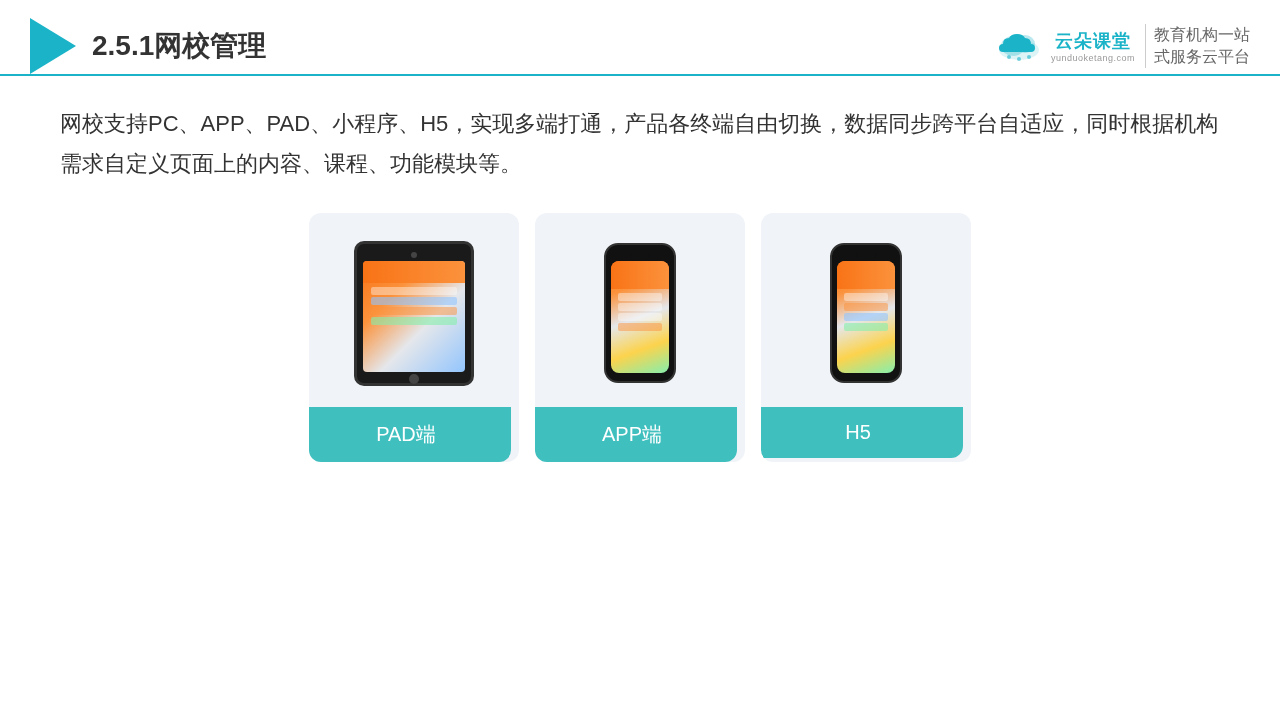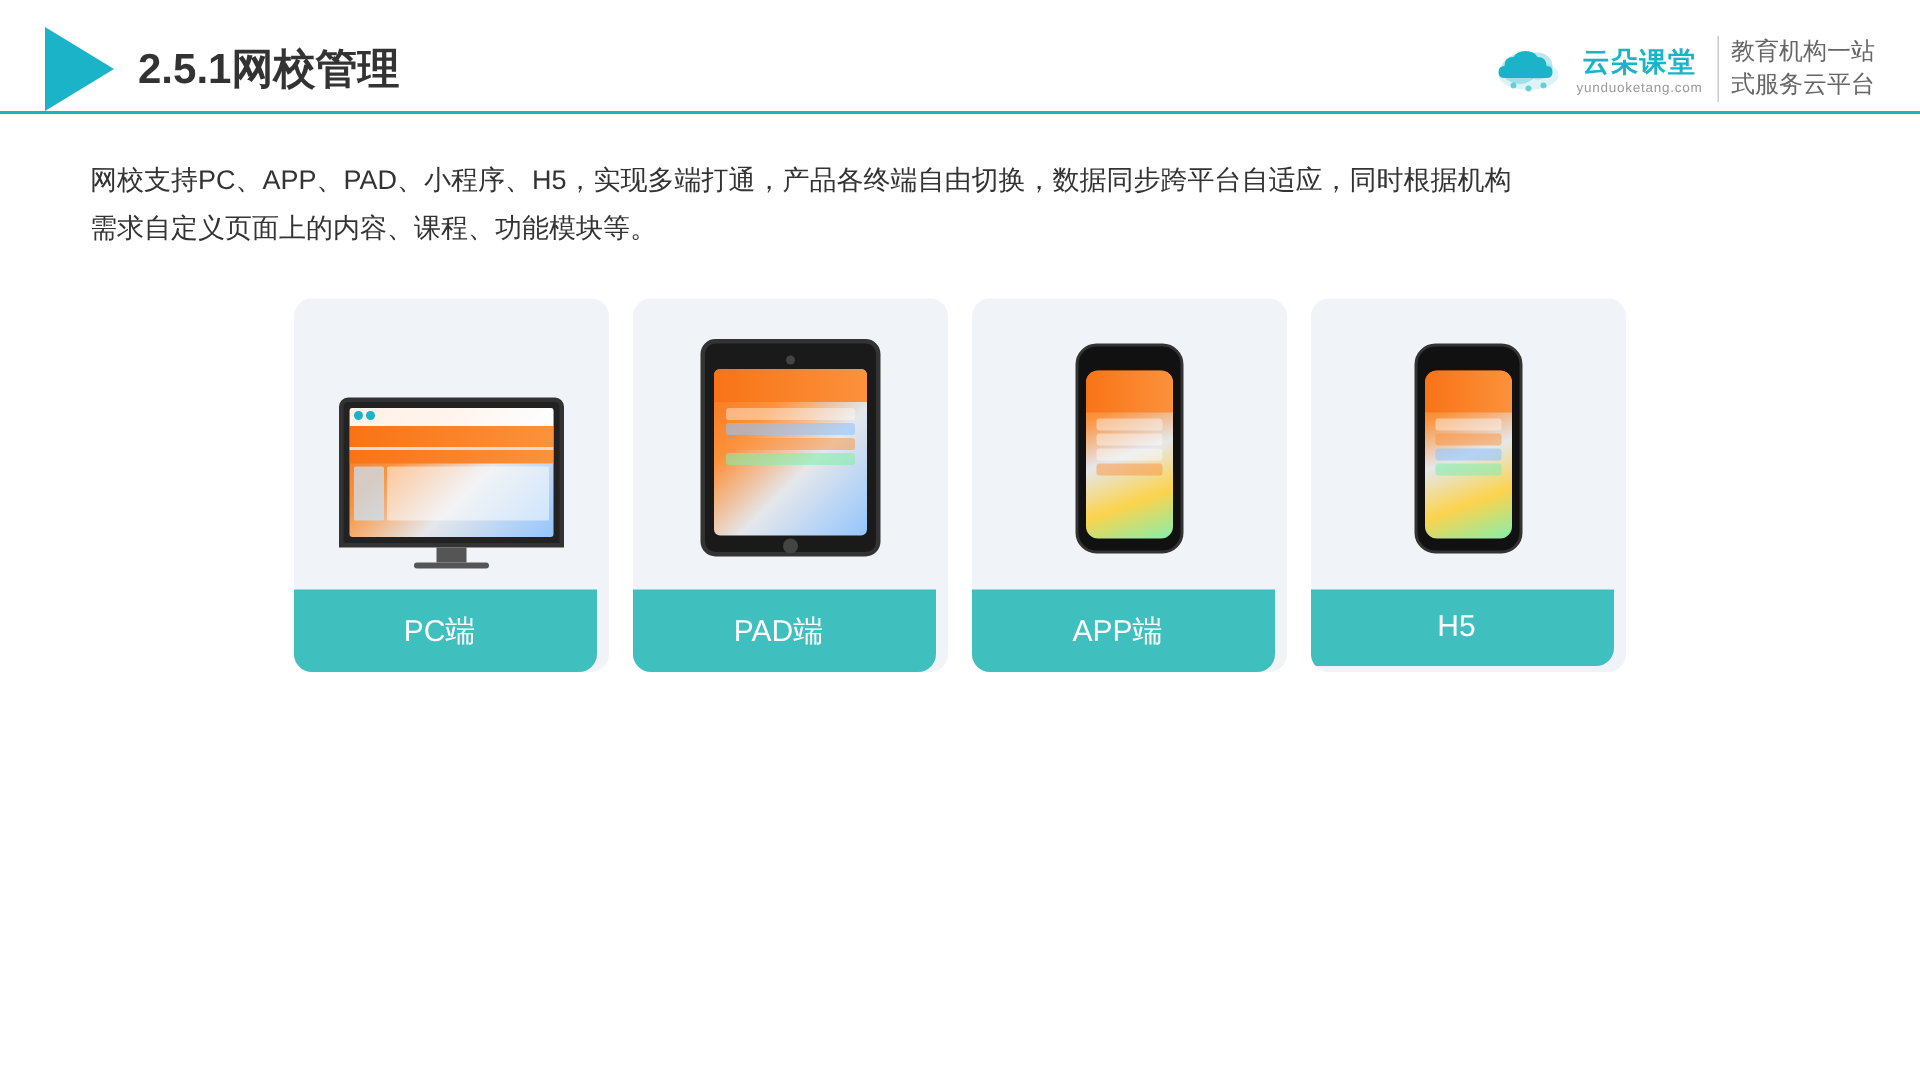--- a/index.html
+++ b/index.html
@@ -69,21 +69,21 @@
       border-left: 1px solid #ccc;
       padding-left: 8px;
       margin-left: 4px;
     }
 
     
     .main {
       padding: 28px 60px 20px 60px;
     }
     .description {
-      font-size: 18px;
+      font-size: 22px;
       color: #333;
       line-height: 1.8;
       margin-bottom: 30px;
     }
 
     
     .cards-container {
       display: flex;
       gap: 16px;
       justify-content: center;
@@ -303,42 +303,20 @@
 </div>
 
 <div class="main">
   <p class="description">
     网校支持PC、APP、PAD、小程序、H5，实现多端打通，产品各终端自由切换，数据同步跨平台自适应，同时根据机构<br>
     需求自定义页面上的内容、课程、功能模块等。
   </p>
 
   <div class="cards-container">
 
-    <div class="device-card">
-      <div class="device-mockup">
-        <div class="pc-mockup">
-          <div class="pc-screen-outer">
-            <div class="pc-screen-inner">
-              <div class="screen-nav">
-                <div class="screen-nav-dot"></div>
-                <div class="screen-nav-dot"></div>
-              </div>
-              <div class="screen-orange-block" style="height:25px;"></div>
-              <div class="screen-content-area" style="height:40px;">
-                <div class="screen-sidebar"></div>
-                <div class="screen-main-area"></div>
-              </div>
-            </div>
-          </div>
-          <div class="pc-stand"></div>
-          <div class="pc-base"></div>
-        </div>
-      </div>
-      <div class="card-label">PC端</div>
-    </div>
 
     <div class="device-card">
       <div class="device-mockup" style="align-items:center;">
         <div class="tablet-mockup">
           <div class="tablet-camera"></div>
           <div class="tablet-screen">
             <div style="height:22px;background:linear-gradient(90deg,#f97316,#fb923c);"></div>
             <div style="padding:2px 4px;">
               <div class="screen-row"></div>
               <div class="screen-row" style="background:rgba(147,197,253,0.6);"></div>

